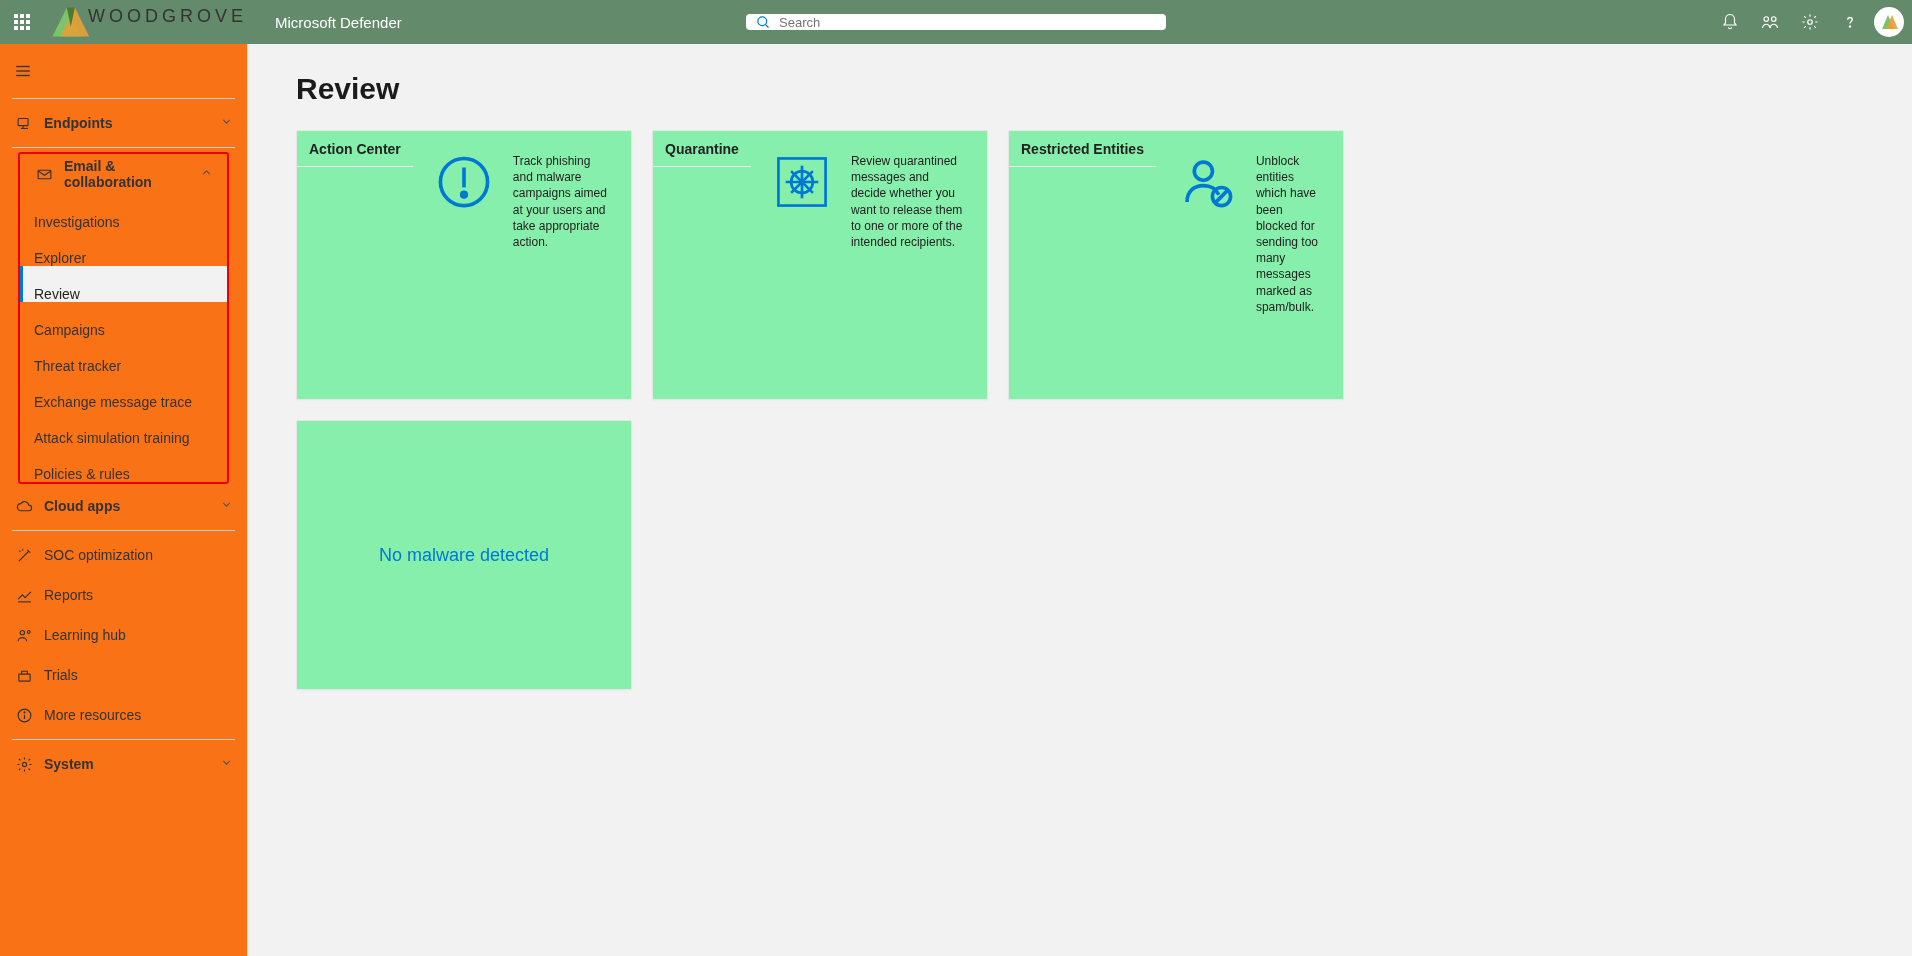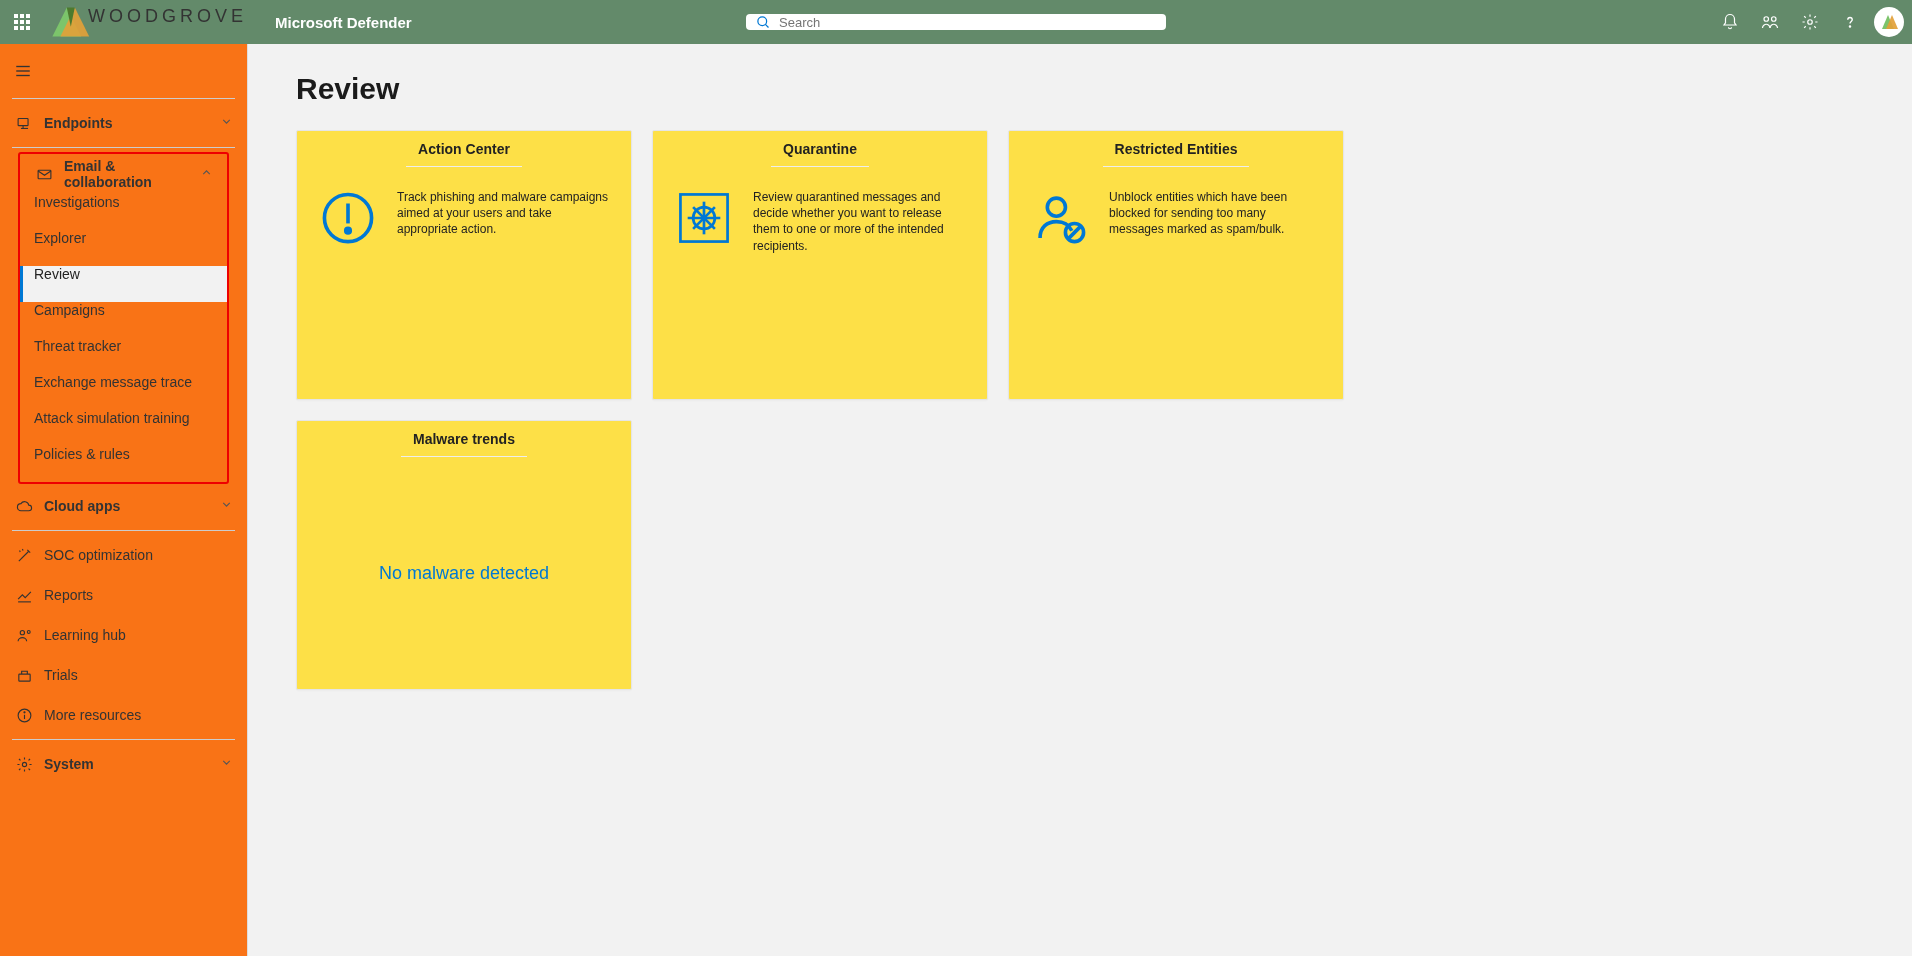--- a/index.html
+++ b/index.html
@@ -17,21 +17,21 @@
 .waffle {
   width: 44px; height: 44px;
   display: flex; align-items: center; justify-content: center;
   cursor: pointer;
 }
 .waffle-grid { display:grid; grid-template-columns: repeat(3,4px); grid-template-rows: repeat(3,4px); gap:2px; }
 .waffle-grid span { background:white; width:4px; height:4px; }
 
 .logo-area { display:flex; align-items:flex-start; }
 .logo-svg { height: 32px; margin-left: 2px; }
-.product-name { font-weight:700; font-size:15px; margin-left: 28px; color:white; }
+.product-name { font-weight:400; font-size:15px; margin-left: 28px; color:white; }
 
 .search-wrap {
   position:absolute; left:50%; transform:translateX(-50%);
   width: 420px;
 }
 .search-box {
   display:flex; align-items:center;
   background:white; border-radius:4px;
   height:16px; padding:0 10px;
 }
@@ -72,21 +72,21 @@
   cursor:pointer;
   position:relative;
 }
 .nav-item.bold { font-weight:600; }
 .nav-item .nicon { width:20px; height:20px; margin-right:10px; display:flex; align-items:center; justify-content:center; color:#333; flex-shrink:0;}
 .nav-item .nicon svg { width:17px; height:17px; }
 .nav-item .chev { margin-left:auto; color:#555; }
 .nav-item .chev svg{ width:13px; height:13px; }
 
 .sub-item {
-  display:flex; align-items:flex-start;
+  display:flex; align-items:flex-end;
   height:36px; padding:0 14px;
   font-size:14px; color:#333;
   cursor:pointer;
 }
 .sub-item.active { background:#f2f2f2; color:#222; }
 .sub-item.active::before { content:""; position:absolute; left:0; width:3px; height:36px; background:#0078d4; }
 .sub-item { position:relative; }
 
 .highlight-box {
   border:2px solid #e00;
@@ -94,28 +94,27 @@
   border-radius:3px;
 }
 .highlight-box .nav-item, .highlight-box .sub-item { }
 
 
 .main { flex:1; padding: 28px 48px; overflow:auto; }
 .page-title { font-size:30px; font-weight:600; color:#1b1b1b; margin-bottom:24px; }
 
 .cards-row { display:flex; gap:20px; margin-bottom:20px; }
 .card {
-  background:#fde047;
+  background:#86efac;
   width: 336px;
   height: 270px;
   border:1px solid #e5e5e5;
   border-radius:2px;
-  display:flex; flex-direction:column;
+  display:flex; flex-direction:row;
   box-shadow: 0 1px 2px rgba(0,0,0,0.03);
-  align-items: center;
 }
 .card-head { height:36px; display:flex; align-items:center; padding:0 12px; border-bottom:1px solid #eee; font-weight:600; font-size:14px; }
 .card-body { flex:1; display:flex; align-items:flex-start; padding:22px; gap:20px; }
 .card-body.center { align-items:center; justify-content:center; }
 .card-icon { width:58px; height:58px; flex-shrink:0; display:flex; align-items:center; justify-content:center; color:#0078d4; }
 .card-icon svg { width:58px; height:58px; }
 .card-text { font-size:12px; line-height:1.35; color:#222; }
 .no-malware { color:#0078d4; font-size:18px; }
 
 .card.small { height: 270px; }
@@ -386,20 +385,19 @@
                 <line x1="41" y1="55" x2="55" y2="41"></line>
               </svg>
           </div>
           <div class="card-text">Unblock entities which have been blocked for sending too many messages marked as spam/bulk.</div>
         </div>
       </div>
     </div>
 
     <div class="cards-row">
       <div class="card small">
-        <div class="card-head">Malware trends</div>
         <div class="card-body center">
           <div class="no-malware">No malware detected</div>
         </div>
       </div>
     </div>
   </div>
 </div>
 
 </body></html>

